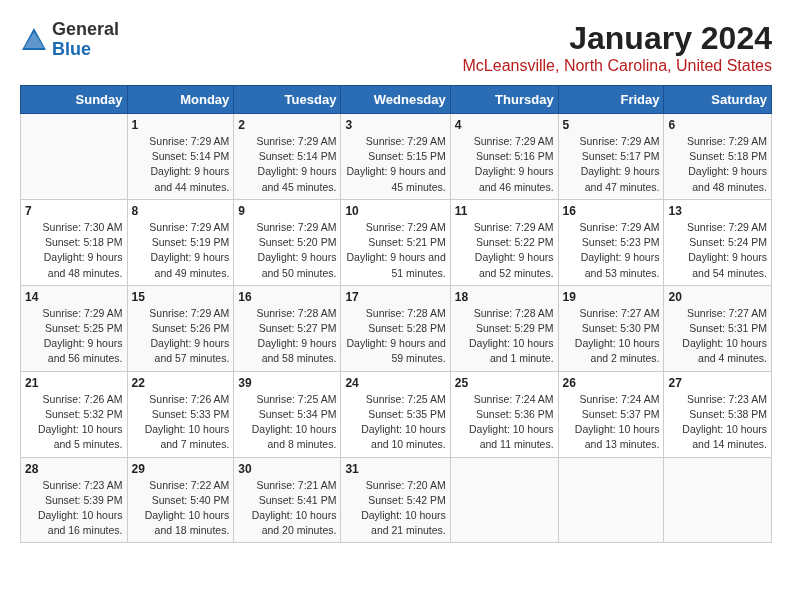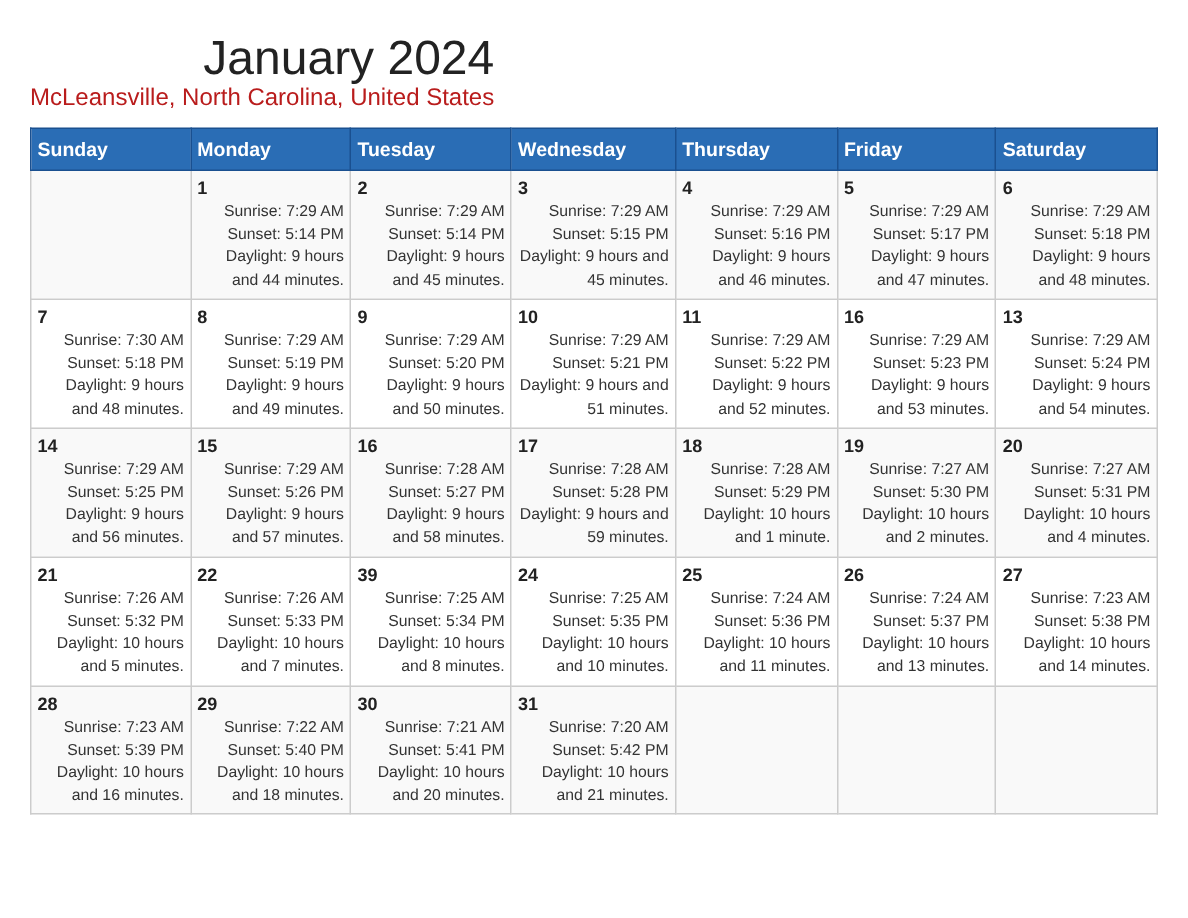--- a/index.html
+++ b/index.html
@@ -38,38 +38,38 @@
     .logo-icon {
       width: 28px;
       height: 28px;
       margin-right: 4px;
     }
     .title-block {
       text-align: right;
     }
     .title-block h1 {
       font-size: 32px;
-      font-weight: normal;
+      font-weight: bold;
       color: #222;
     }
     .title-block h2 {
       font-size: 16px;
       font-weight: normal;
       color: #b91c1c;
     }
     table {
       width: 100%;
       border-collapse: collapse;
       font-size: 11px;
     }
     thead tr th {
       background-color: #2a6db5;
       color: #fff;
       padding: 6px 4px;
-      text-align: left;
+      text-align: right;
       font-size: 13px;
       font-weight: bold;
       border: 1px solid #1a5090;
     }
     tbody tr td {
       border: 1px solid #ccc;
       padding: 4px 4px;
       vertical-align: top;
       min-height: 70px;
       width: 113px;
@@ -90,20 +90,30 @@
       font-size: 10.5px;
       color: #333;
       line-height: 1.45;
       text-align: right;
     }
   </style>
 </head>
 <body>
 
 <div class="header">
+  <div class="logo">
+    <svg class="logo-icon" viewBox="0 0 28 28" xmlns="http://www.w3.org/2000/svg">
+      <polygon points="14,2 26,24 2,24" fill="#1a6bb5"></polygon>
+      <polygon points="14,6 24,22 4,22" fill="#fff" opacity="0.3"></polygon>
+    </svg>
+    <div class="logo-text">
+      <span class="logo-general">General</span>
+      <span class="logo-blue">Blue</span>
+    </div>
+  </div>
   <div class="title-block">
     <h1>January 2024</h1>
     <h2>McLeansville, North Carolina, United States</h2>
   </div>
 </div>
 
 <table>
   <thead>
     <tr>
       <th>Sunday</th>

